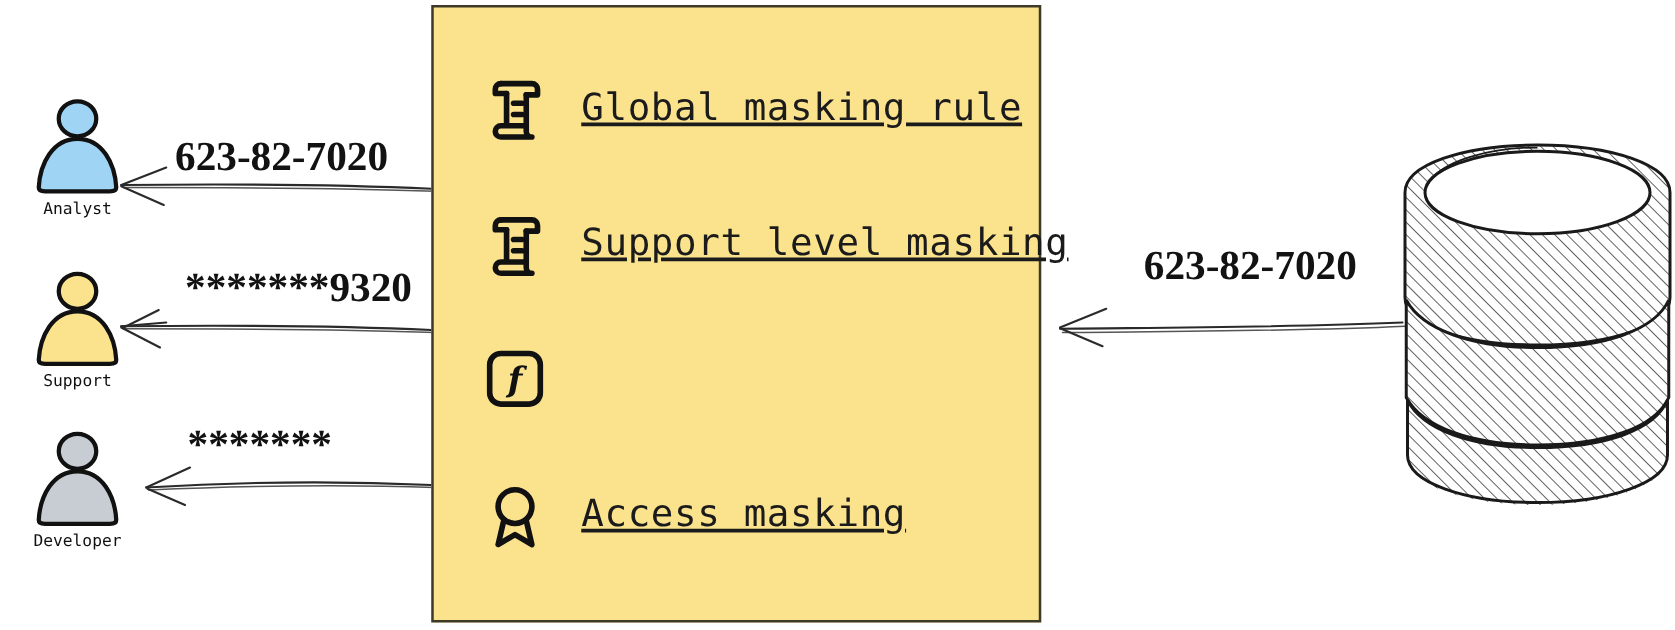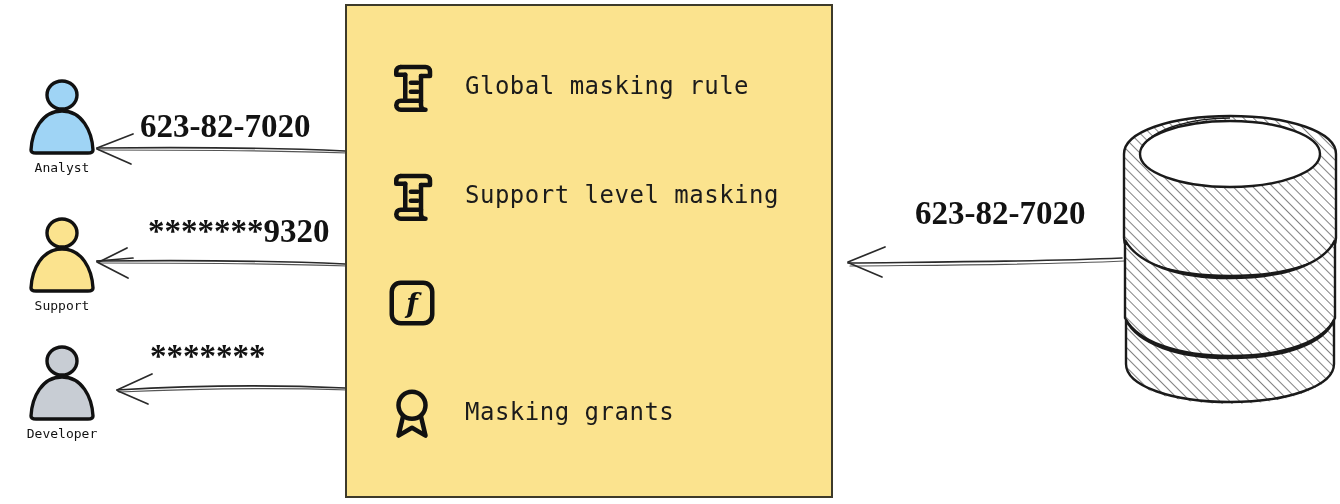--- a/index.html
+++ b/index.html
@@ -48,24 +48,25 @@
   }
   .policy-icon {
     width: 54px;
     height: 54px;
     flex: 0 0 54px;
     display: block;
   }
   .policy-label {
     margin-left: 26px;
     font-family: "DejaVu Sans Mono", monospace;
-    font-size: 24px;
+    font-size: 30px;
     letter-spacing: 0.5px;
     color: #1b1b1b;
     white-space: nowrap;
+    text-decoration: underline;
   }
 
   
   .actor {
     position: absolute;
     width: 120px;
     text-align: center;
   }
   .actor-avatar {
     display: block;
@@ -194,21 +195,21 @@
         </svg>
       </div>
 
       <div class="policy-row">
         <svg class="policy-icon" viewBox="0 0 48 48">
           <g fill="none" stroke="#111" stroke-width="4" stroke-linecap="round" stroke-linejoin="round">
             <circle cx="24" cy="18" r="12"></circle>
             <path d="M16 28 L 12 45 L 24 38 L 36 45 L 32 28"></path>
           </g>
         </svg>
-        <span class="policy-label">Masking grants</span>
+        <span class="policy-label">Access masking</span>
       </div>
 
     </div>
   </div>
 
   <div class="actor actor-analyst">
     <svg class="actor-avatar" viewBox="0 0 78 84">
       <ellipse cx="39" cy="17" rx="15" ry="14" fill="#9fd4f5" stroke="#111" stroke-width="3.4"></ellipse>
       <path d="M39 33 C 19 33, 9 53, 8 72 C 8 74, 10 75, 13 75 L 65 75 C 68 75, 70 74, 70 72 C 69 53, 59 33, 39 33 Z" fill="#9fd4f5" stroke="#111" stroke-width="3.4" stroke-linejoin="round"></path>
     </svg>

